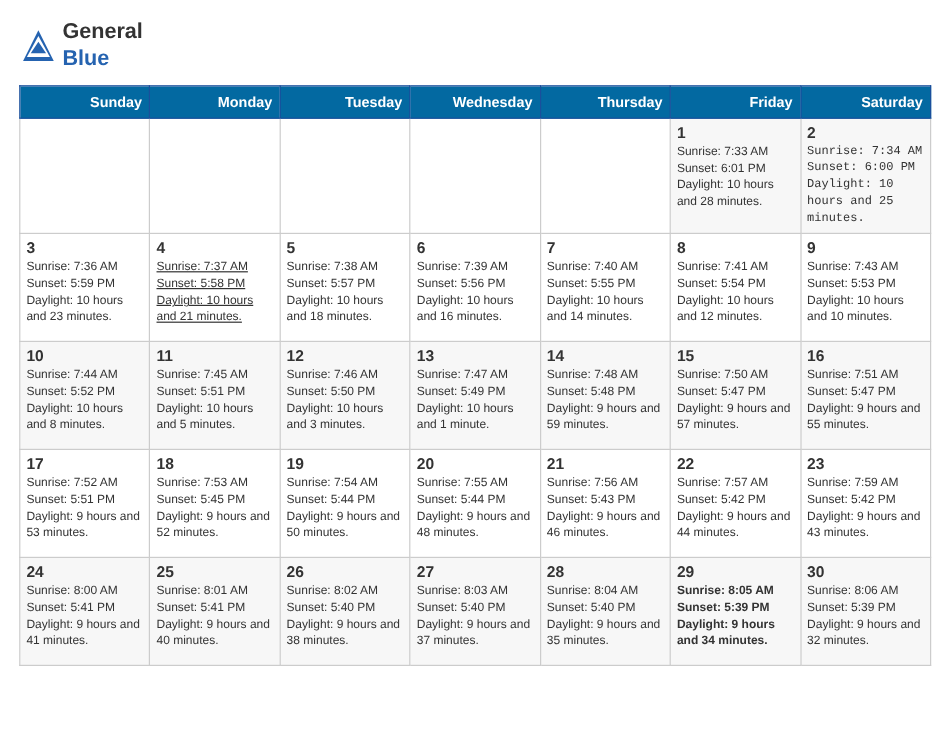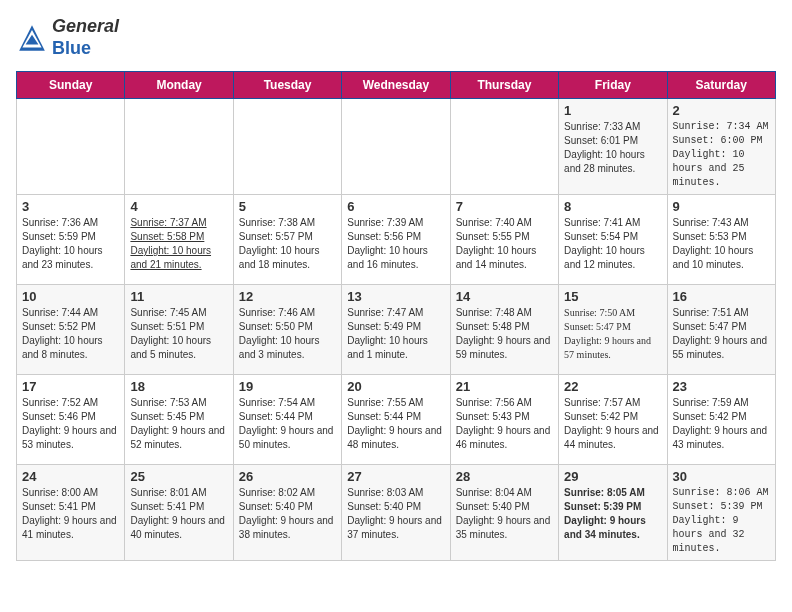--- a/index.html
+++ b/index.html
@@ -19,21 +19,21 @@
     .logo {
       display: flex;
       align-items: center;
       gap: 4px;
     }
     .logo-text {
       font-size: 18px;
       font-weight: bold;
       line-height: 1.2;
     }
-    .logo-text .general { color: #333; font-style: italic; }
+    .logo-text .general { color: #333; }
     .logo-text .blue { color: #2563b0; }
     .logo-icon {
       width: 32px;
       height: 32px;
     }
     .title-block {
       text-align: right;
     }
     .month-title {
       font-size: 32px;
@@ -43,23 +43,23 @@
     .location {
       font-size: 14px;
       color: #555;
     }
     table {
       width: 100%;
       border-collapse: collapse;
       table-layout: fixed;
     }
     thead tr th {
-      background-color: #be185d;
+      background-color: #0369a1;
       color: #fff;
-      text-align: center;
+      text-align: right;
       padding: 6px 6px;
       font-size: 12px;
       font-weight: bold;
       border: 1px solid #1a4f9c;
     }
     tbody tr td {
       border: 1px solid #ccc;
       vertical-align: top;
       padding: 4px 5px;
       font-size: 10px;
@@ -208,36 +208,36 @@
 Daylight: 10 hours and 1 minute.</div>
         </td>
         <td>
           <span class="day-number">14</span>
           <div class="day-info" style="white-space: pre-line;">Sunrise: 7:48 AM
 Sunset: 5:48 PM
 Daylight: 9 hours and 59 minutes.</div>
         </td>
         <td>
           <span class="day-number">15</span>
-          <div class="day-info" style="white-space: pre-line; font-family: Liberation Serif, serif;">Sunrise: 7:50 AM
+          <div class="day-info" style="white-space: pre-line;">Sunrise: 7:50 AM
 Sunset: 5:47 PM
 Daylight: 9 hours and 57 minutes.</div>
         </td>
         <td>
           <span class="day-number">16</span>
           <div class="day-info" style="white-space: pre-line;">Sunrise: 7:51 AM
 Sunset: 5:47 PM
 Daylight: 9 hours and 55 minutes.</div>
         </td>
       </tr>
       <tr>
         <td>
           <span class="day-number">17</span>
           <div class="day-info" style="white-space: pre-line;">Sunrise: 7:52 AM
-Sunset: 5:46 PM
+Sunset: 5:51 PM
 Daylight: 9 hours and 53 minutes.</div>
         </td>
         <td>
           <span class="day-number">18</span>
           <div class="day-info" style="white-space: pre-line;">Sunrise: 7:53 AM
 Sunset: 5:45 PM
 Daylight: 9 hours and 52 minutes.</div>
         </td>
         <td>
           <span class="day-number">19</span>
@@ -302,19 +302,19 @@
 Daylight: 9 hours and 35 minutes.</div>
         </td>
         <td>
           <span class="day-number">29</span>
           <div class="day-info" style="white-space: pre-line; font-weight: bold;">Sunrise: 8:05 AM
 Sunset: 5:39 PM
 Daylight: 9 hours and 34 minutes.</div>
         </td>
         <td>
           <span class="day-number">30</span>
-          <div class="day-info" style="white-space: pre-line; font-family: Liberation Mono, monospace;">Sunrise: 8:06 AM
+          <div class="day-info" style="white-space: pre-line;">Sunrise: 8:06 AM
 Sunset: 5:39 PM
 Daylight: 9 hours and 32 minutes.</div>
         </td>
       </tr>
     </tbody>
 </table>
 
 </body></html>

